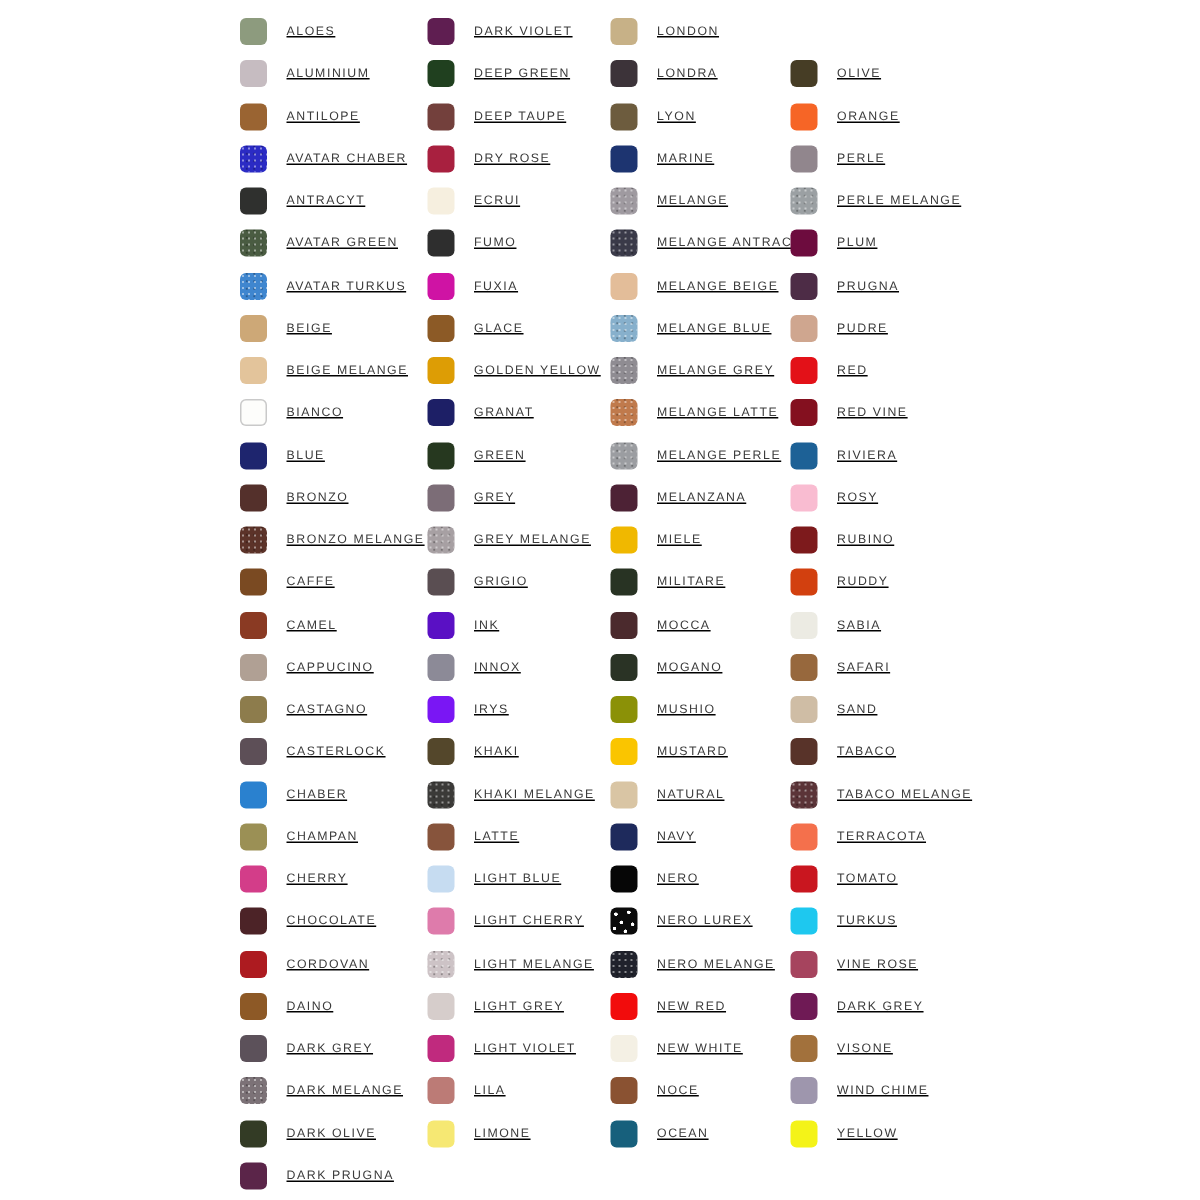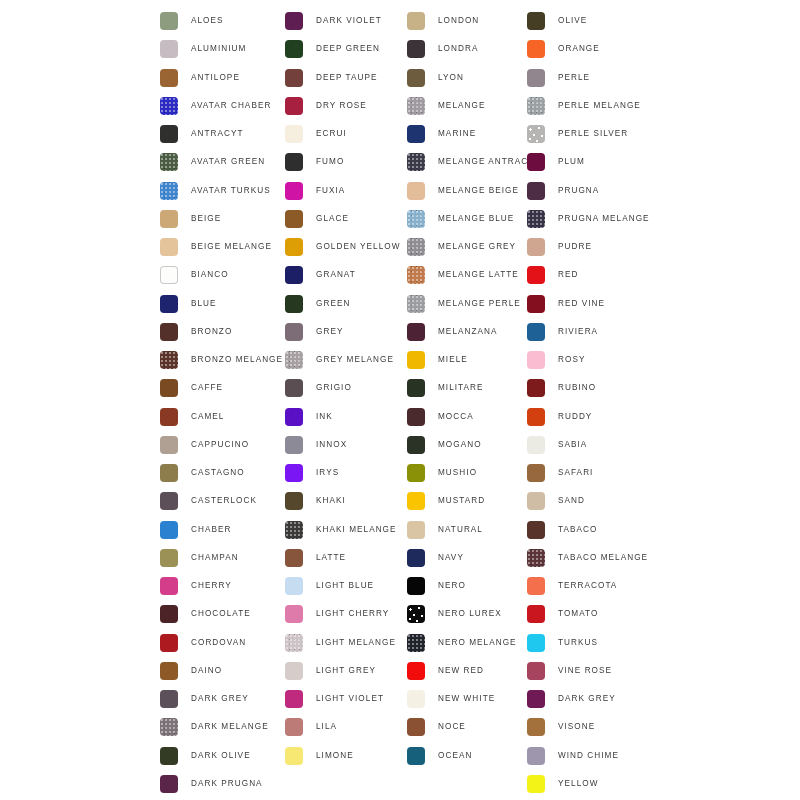--- a/index.html
+++ b/index.html
@@ -16,20 +16,21 @@
   #palette-grid {
     display: flex;
     flex-direction: row;
     padding-top: 7px;
     padding-left: 160px;
     box-sizing: border-box;
   }
   .palette-column {
     display: flex;
     flex-direction: column;
+    text-decoration: underline;
   }
   .col-0 { width: 125px; }
   .col-1 { width: 122px; }
   .col-2 { width: 120px; }
   .col-3 { width: 160px; justify-content: center; }
 
   .swatch-item {
     display: flex;
     flex-direction: row;
     align-items: center;
@@ -317,28 +318,28 @@
       </div>
       <div class="swatch-item">
         <span class="swatch-chip" style="background: rgb(60, 51, 57);"></span>
         <span class="swatch-label">LONDRA</span>
       </div>
       <div class="swatch-item">
         <span class="swatch-chip" style="background: rgb(109, 92, 62);"></span>
         <span class="swatch-label">LYON</span>
       </div>
       <div class="swatch-item">
+        <span class="swatch-chip" style="background: rgb(29, 52, 112);"></span>
+        <span class="swatch-label">MARINE</span>
+      </div>
+      <div class="swatch-item">
         <span class="swatch-chip melange" style="background: rgb(159, 154, 160);"></span>
         <span class="swatch-label">MELANGE</span>
       </div>
       <div class="swatch-item">
-        <span class="swatch-chip" style="background: rgb(29, 52, 112);"></span>
-        <span class="swatch-label">MARINE</span>
-      </div>
-      <div class="swatch-item">
         <span class="swatch-chip melange" style="background: rgb(58, 58, 73);"></span>
         <span class="swatch-label">MELANGE ANTRACYT</span>
       </div>
       <div class="swatch-item">
         <span class="swatch-chip" style="background: rgb(227, 189, 153);"></span>
         <span class="swatch-label">MELANGE BEIGE</span>
       </div>
       <div class="swatch-item">
         <span class="swatch-chip melange" style="background: rgb(135, 176, 204);"></span>
         <span class="swatch-label">MELANGE BLUE</span>
@@ -431,34 +432,26 @@
       </div>
       <div class="swatch-item">
         <span class="swatch-chip" style="background: rgb(145, 134, 141);"></span>
         <span class="swatch-label">PERLE</span>
       </div>
       <div class="swatch-item">
         <span class="swatch-chip melange" style="background: rgb(155, 160, 163);"></span>
         <span class="swatch-label">PERLE MELANGE</span>
       </div>
       <div class="swatch-item">
-        <span class="swatch-chip lurex" style="background: rgb(183, 181, 180);"></span>
-        <span class="swatch-label">PERLE SILVER</span>
-      </div>
-      <div class="swatch-item">
         <span class="swatch-chip" style="background: rgb(109, 12, 62);"></span>
         <span class="swatch-label">PLUM</span>
       </div>
       <div class="swatch-item">
         <span class="swatch-chip" style="background: rgb(77, 44, 70);"></span>
         <span class="swatch-label">PRUGNA</span>
-      </div>
-      <div class="swatch-item">
-        <span class="swatch-chip melange" style="background: rgb(56, 50, 71);"></span>
-        <span class="swatch-label">PRUGNA MELANGE</span>
       </div>
       <div class="swatch-item">
         <span class="swatch-chip" style="background: rgb(207, 166, 143);"></span>
         <span class="swatch-label">PUDRE</span>
       </div>
       <div class="swatch-item">
         <span class="swatch-chip" style="background: rgb(227, 17, 24);"></span>
         <span class="swatch-label">RED</span>
       </div>
       <div class="swatch-item">

